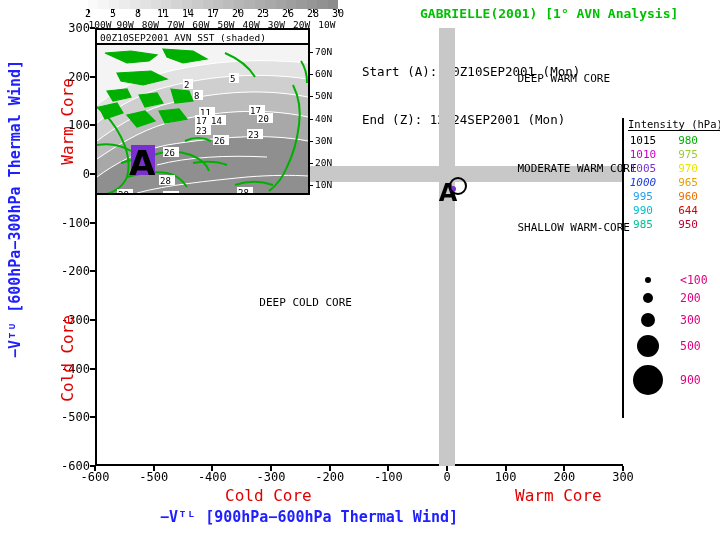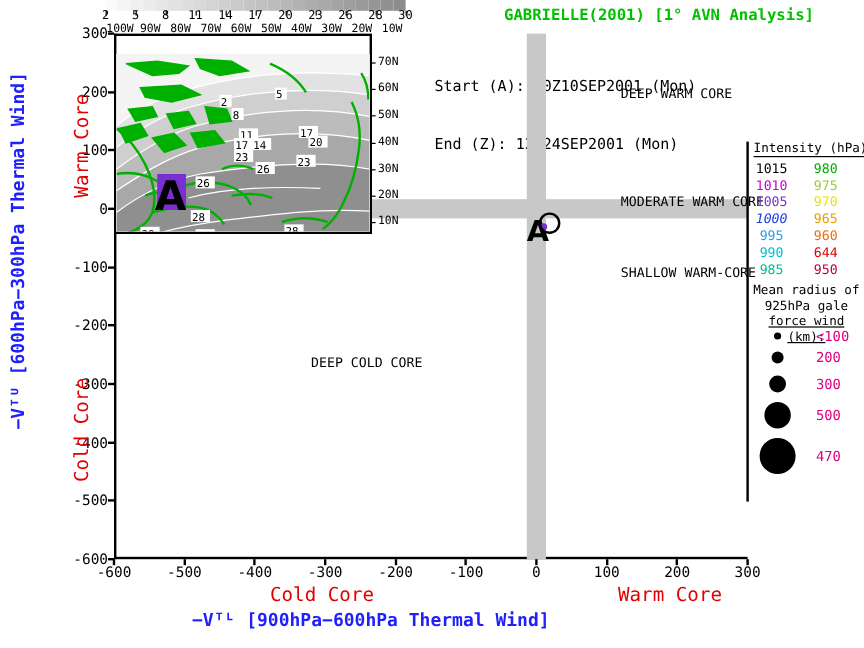--- a/index.html
+++ b/index.html
@@ -208,20 +208,21 @@
 </div>
 
 <div class="abs" id="ylab">−Vᵀᵁ [600hPa−300hPa Thermal Wind]</div>
 <div class="abs" id="xlab">−Vᵀᴸ [900hPa−600hPa Thermal Wind]</div>
 <div class="redlab" id="warm-core-y">Warm Core</div>
 <div class="redlab" id="cold-core-y">Cold Core</div>
 <div class="redlab" id="cold-core-x">Cold Core</div>
 <div class="redlab" id="warm-core-x">Warm Core</div>
 
 <div class="abs" id="inset">
+  <div id="inset-title">00Z10SEP2001 AVN SST (shaded)</div>
   <div id="inset-canvas">
     <svg width="211" height="150" viewBox="0 0 211 150">
       <rect x="0" y="0" width="211" height="150" fill="#ffffff"></rect>
 
       <path d="M0,150 L211,150 L211,96 C170,88 120,92 70,100 C40,106 16,120 0,132 Z" fill="#8f8f8f"></path>
       <path d="M0,132 C16,120 40,106 70,100 C120,92 170,88 211,96 L211,72 C165,62 115,66 70,78 C42,86 18,102 0,114 Z" fill="#a8a8a8"></path>
       <path d="M0,114 C18,102 42,86 70,78 C115,66 165,62 211,72 L211,52 C160,42 110,48 66,60 C40,68 16,84 0,96 Z" fill="#bcbcbc"></path>
       <path d="M0,96 C16,84 40,68 66,60 C110,48 160,42 211,52 L211,34 C155,26 105,32 62,44 C36,52 14,66 0,78 Z" fill="#cfcfcf"></path>
       <path d="M0,78 C14,66 36,52 62,44 C105,32 155,26 211,34 L211,18 C150,12 100,18 58,30 C32,38 12,50 0,60 Z" fill="#e2e2e2"></path>
       <path d="M0,60 C12,50 32,38 58,30 C100,18 150,12 211,18 L211,0 L0,0 Z" fill="#f4f4f4"></path>
@@ -329,30 +330,25 @@
       <div class="introw intright" style="color: rgb(232, 232, 0); left: 44px; top: 44px;">970</div>
       <div class="introw intleft" style="color: rgb(32, 64, 224); left: 2px; top: 58px; font-style: italic;">1000</div>
       <div class="introw intright" style="color: rgb(232, 160, 0); left: 44px; top: 58px;">965</div>
       <div class="introw intleft" style="color: rgb(32, 160, 240); left: 2px; top: 72px;">995</div>
       <div class="introw intright" style="color: rgb(240, 112, 0); left: 44px; top: 72px;">960</div>
       <div class="introw intleft" style="color: rgb(0, 192, 208); left: 2px; top: 86px;">990</div>
       <div class="introw intright" style="color: rgb(224, 0, 0); left: 44px; top: 86px;">644</div>
       <div class="introw intleft" style="color: rgb(0, 192, 144); left: 2px; top: 100px;">985</div>
       <div class="introw intright" style="color: rgb(192, 0, 48); left: 44px; top: 100px;">950</div>
     </div>
-  <div id="rad-title" style="top: 118px;">
-      <div>Mean radius of</div>
-      <div>925hPa gale</div>
-      <div><u>force wind (km):</u></div>
-    </div>
   <div id="rad-host">
       <div class="radrow-dot" style="width: 6px; height: 6px; left: 21px; top: 159px;"></div>
       <div class="radrow-lab" style="color: rgb(224, 0, 127); left: 56px; top: 155px;">&lt;100</div>
       <div class="radrow-dot" style="width: 10px; height: 10px; left: 19px; top: 175px;"></div>
       <div class="radrow-lab" style="color: rgb(224, 0, 127); left: 56px; top: 173px;">200</div>
       <div class="radrow-dot" style="width: 14px; height: 14px; left: 17px; top: 195px;"></div>
       <div class="radrow-lab" style="color: rgb(224, 0, 127); left: 56px; top: 195px;">300</div>
       <div class="radrow-dot" style="width: 22px; height: 22px; left: 13px; top: 217px;"></div>
       <div class="radrow-lab" style="color: rgb(224, 0, 127); left: 56px; top: 221px;">500</div>
       <div class="radrow-dot" style="width: 30px; height: 30px; left: 9px; top: 247px;"></div>
-      <div class="radrow-lab" style="color: rgb(224, 0, 127); left: 56px; top: 255px;">470</div>
+      <div class="radrow-lab" style="color: rgb(224, 0, 127); left: 56px; top: 255px;">900</div>
     </div>
 </div>
 
 </body></html>

